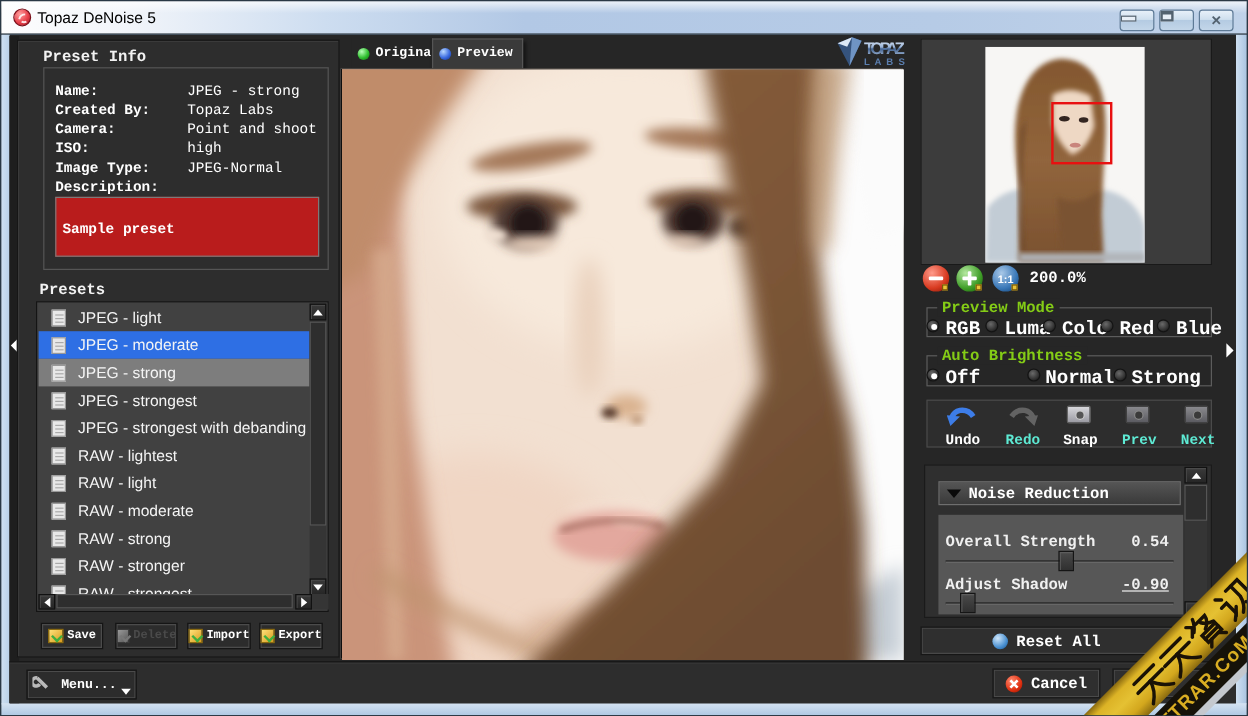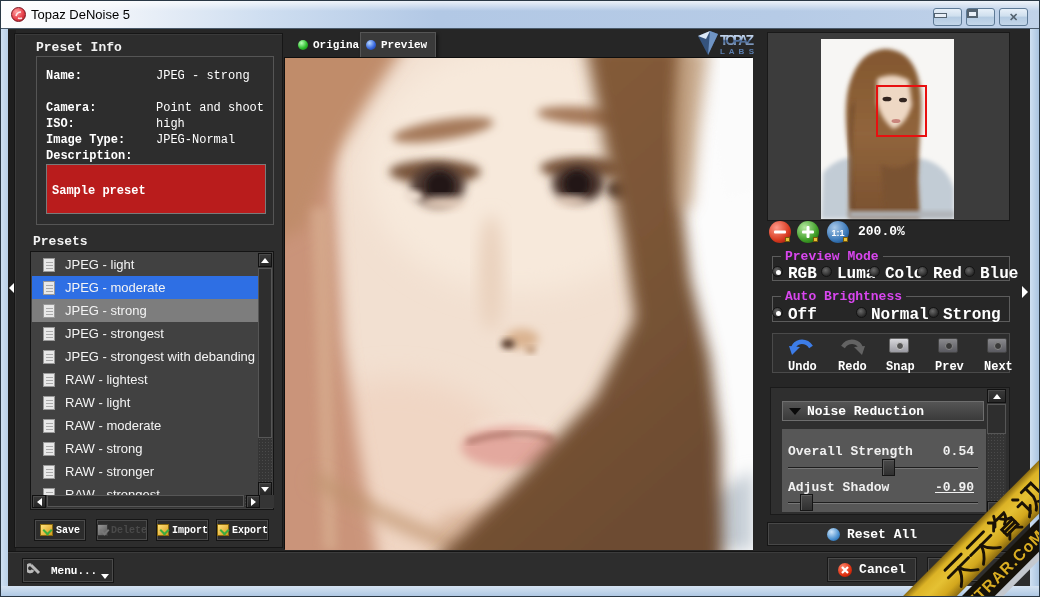--- a/index.html
+++ b/index.html
@@ -15,27 +15,27 @@
 #photo{position:absolute;left:276px;top:27px;width:468px;height:492px;border:1px solid #0e0e0e;background:#f2e2d2;}
 #tlogo{position:absolute;left:688px;top:0px;width:66px;height:16px;}
 
 #rightpanel{position:absolute;left:755px;top:0px;width:259px;height:521px;}
 #navbox{position:absolute;left:4px;top:2px;width:243px;height:189px;background:#3c3c3c;border:1px solid #191919;}
 #navthumb{position:absolute;left:53px;top:6px;width:133px;height:180px;}
 #navrect{position:absolute;left:108px;top:52px;width:51px;height:52px;border:2px solid #e81010;}
 .zbtn{position:absolute;top:191px;width:22px;height:22px;border-radius:50%;}
 #zoomtxt{position:absolute;left:95px;top:194px;color:#fff;font-size:13px;}
 .fset{position:absolute;left:9px;width:238px;border:1px solid #5c5c5c;}
-.fsetlabel{position:absolute;top:-8px;left:8px;background:#262626;padding:0 4px;color:#d946ef;font-size:13px;}
+.fsetlabel{position:absolute;top:-8px;left:8px;background:#262626;padding:0 4px;color:#84cc16;font-size:13px;}
 .radio{position:absolute;width:11px;height:11px;border-radius:50%;background:radial-gradient(circle at 40% 35%,#6a6a6a,#2a2a2a 70%);border:1px solid #141414;}
 .radio.on:after{content:"";position:absolute;left:3px;top:3px;width:5px;height:5px;border-radius:50%;background:#fff;}
 .rlabel{position:absolute;color:#fff;font-size:16px;}
 #toolbar{position:absolute;left:9px;top:303px;width:238px;height:40px;border:1px solid #4a4a4a;background:#2d2d2d;padding-left:44px;}
 .tlabel{position:absolute;top:26px;font-size:12px;color:#fff;}
-.tlabel.dis{color:#ffffff;}
+.tlabel.dis{color:#5eead4;}
 #nrwrap{position:absolute;left:7px;top:357px;width:240px;height:128px;border:1px solid #1a1a1a;background:#2f2f2f;}
 #nrheader{position:absolute;left:11px;top:13px;width:202px;height:20px;background:linear-gradient(to bottom,#555,#3a3a3a);border:1px solid #6e6e6e;color:#fff;font-size:13px;display:flex;align-items:center;}
 #nrpanel{position:absolute;left:11px;top:41px;width:204px;height:83px;background:#575757;}
 .sldlabel{position:absolute;color:#f0f0f0;font-size:13px;}
 .sldval{position:absolute;color:#f0f0f0;font-size:13px;right:12px;}
 .sldtrack{position:absolute;left:6px;width:190px;height:2px;background:#1e1e1e;border-bottom:1px solid #777;}
 .sldthumb{position:absolute;width:13px;height:17px;background:linear-gradient(to bottom,#4a4a4a,#303030);border:1px solid #151515;box-shadow:inset 1px 1px 0 #5d5d5d;}
 #nrsb{position:absolute;left:216px;top:1px;width:19px;height:126px;background:#353535;}
 #resetbtn{position:absolute;left:4px;top:492px;width:210px;height:24px;background:#2f2f2f;border:1px solid #161616;box-shadow:inset 0 0 0 1px #484848;color:#fff;font-size:13px;display:flex;align-items:center;justify-content:center;gap:7px;}
 
@@ -131,20 +131,21 @@
     <div id="frameR"></div>
     <div id="frameB"></div>
  <div id="client">
   <div id="lstrip"></div>
       <div id="larrow"></div>
       <div id="rarrow" style="position:absolute;left:1014px;top:256px;width:0;height:0;border-top:6px solid transparent;border-bottom:6px solid transparent;border-left:6px solid #fff;"></div>
   <div id="leftpanel">
    <div class="grplabel" style="position:absolute;left:21px;top:6px;">Preset Info</div>
    <div id="infobox">
      <div class="irow" style="top:12px;">Name:<b>JPEG - strong</b></div>
+     <div class="irow" style="top:28px;">Created By:<b>Topaz Labs</b></div>
      <div class="irow" style="top:44px;">Camera:<b>Point and shoot</b></div>
      <div class="irow" style="top:60px;">ISO:<b>high</b></div>
      <div class="irow" style="top:76px;">Image Type:<b>JPEG-Normal</b></div>
      <div class="irow" style="top:92px;">Description:</div>
      <div id="descbox">Sample preset</div>
    </div>
    <div id="presetlabel">Presets</div>
    <div id="listbox">
      <div id="listview">
        <div class="lrow"><span class="picon"></span>JPEG - light</div>

